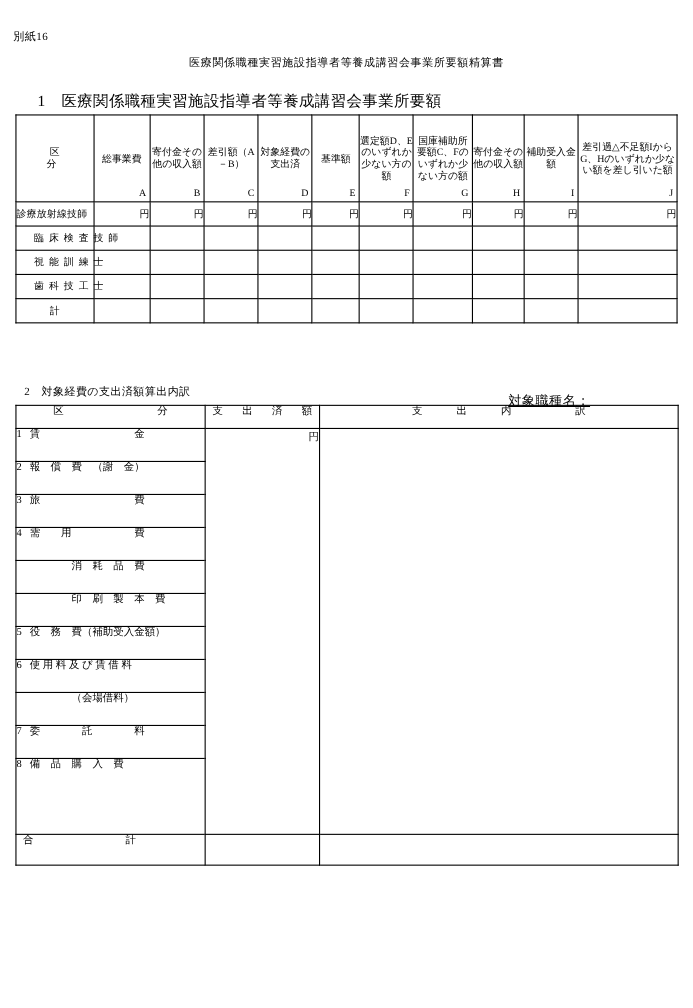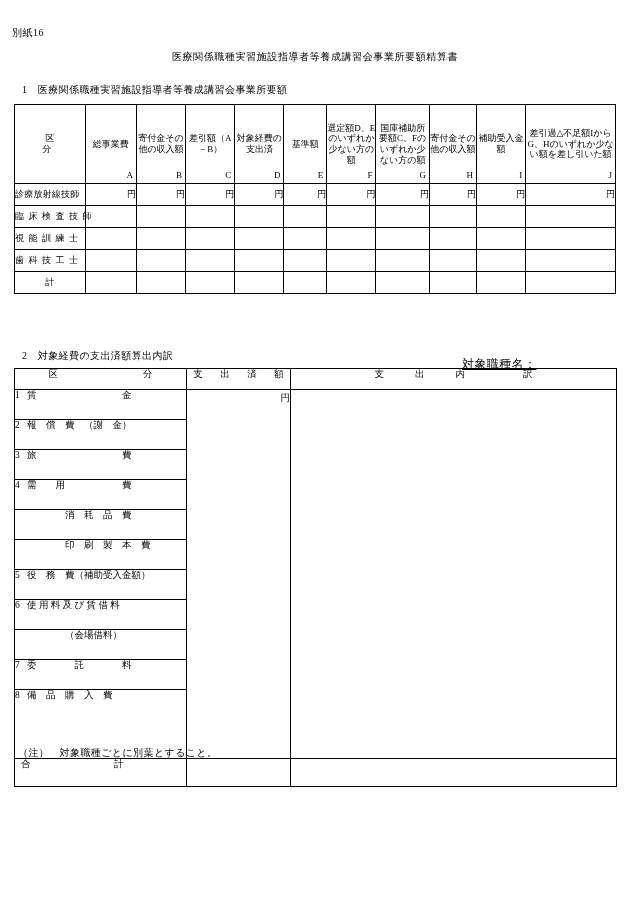--- a/index.html
+++ b/index.html
@@ -33,23 +33,23 @@
     position: absolute;
     left: 0;
     top: 50px;
     width: 630px;
     text-align: center;
     font-size: 10px;
     letter-spacing: 0.6px;
   }
   .section1-title {
     position: absolute;
-    left: 22px;
+    left: 34px;
     top: 83px;
-    font-size: 10px;
+    font-size: 14px;
     letter-spacing: 0.4px;
   }
   .section2-title {
     position: absolute;
     left: 22px;
     top: 349px;
     font-size: 10px;
     letter-spacing: 0.4px;
   }
   .target-occupation {
@@ -107,20 +107,21 @@
   }
   .rowlabel {
     height: 21px;
     padding-left: 4px;
     font-size: 9.5px;
     letter-spacing: 0.2px;
     white-space: nowrap;
   }
   .rowlabel.spread4 {
     letter-spacing: 4.5px;
+    padding-left: 16px;
   }
   .rowlabel.total {
     text-align: center;
     letter-spacing: 3px;
     text-indent: 3px;
   }
   .yen-cell {
     height: 21px;
     text-align: right;
     padding-right: 3px;
@@ -410,15 +411,14 @@
     </tr>
 
     <tr class="totalrow">
       <td class="lbl">合　　　　　計</td>
       <td></td>
       <td></td>
     </tr>
   </tbody>
     </table>
 
-  <div class="note">（注）　対象職種ごとに別葉とすること。</div>
 
 </div>
 
 </body></html>

